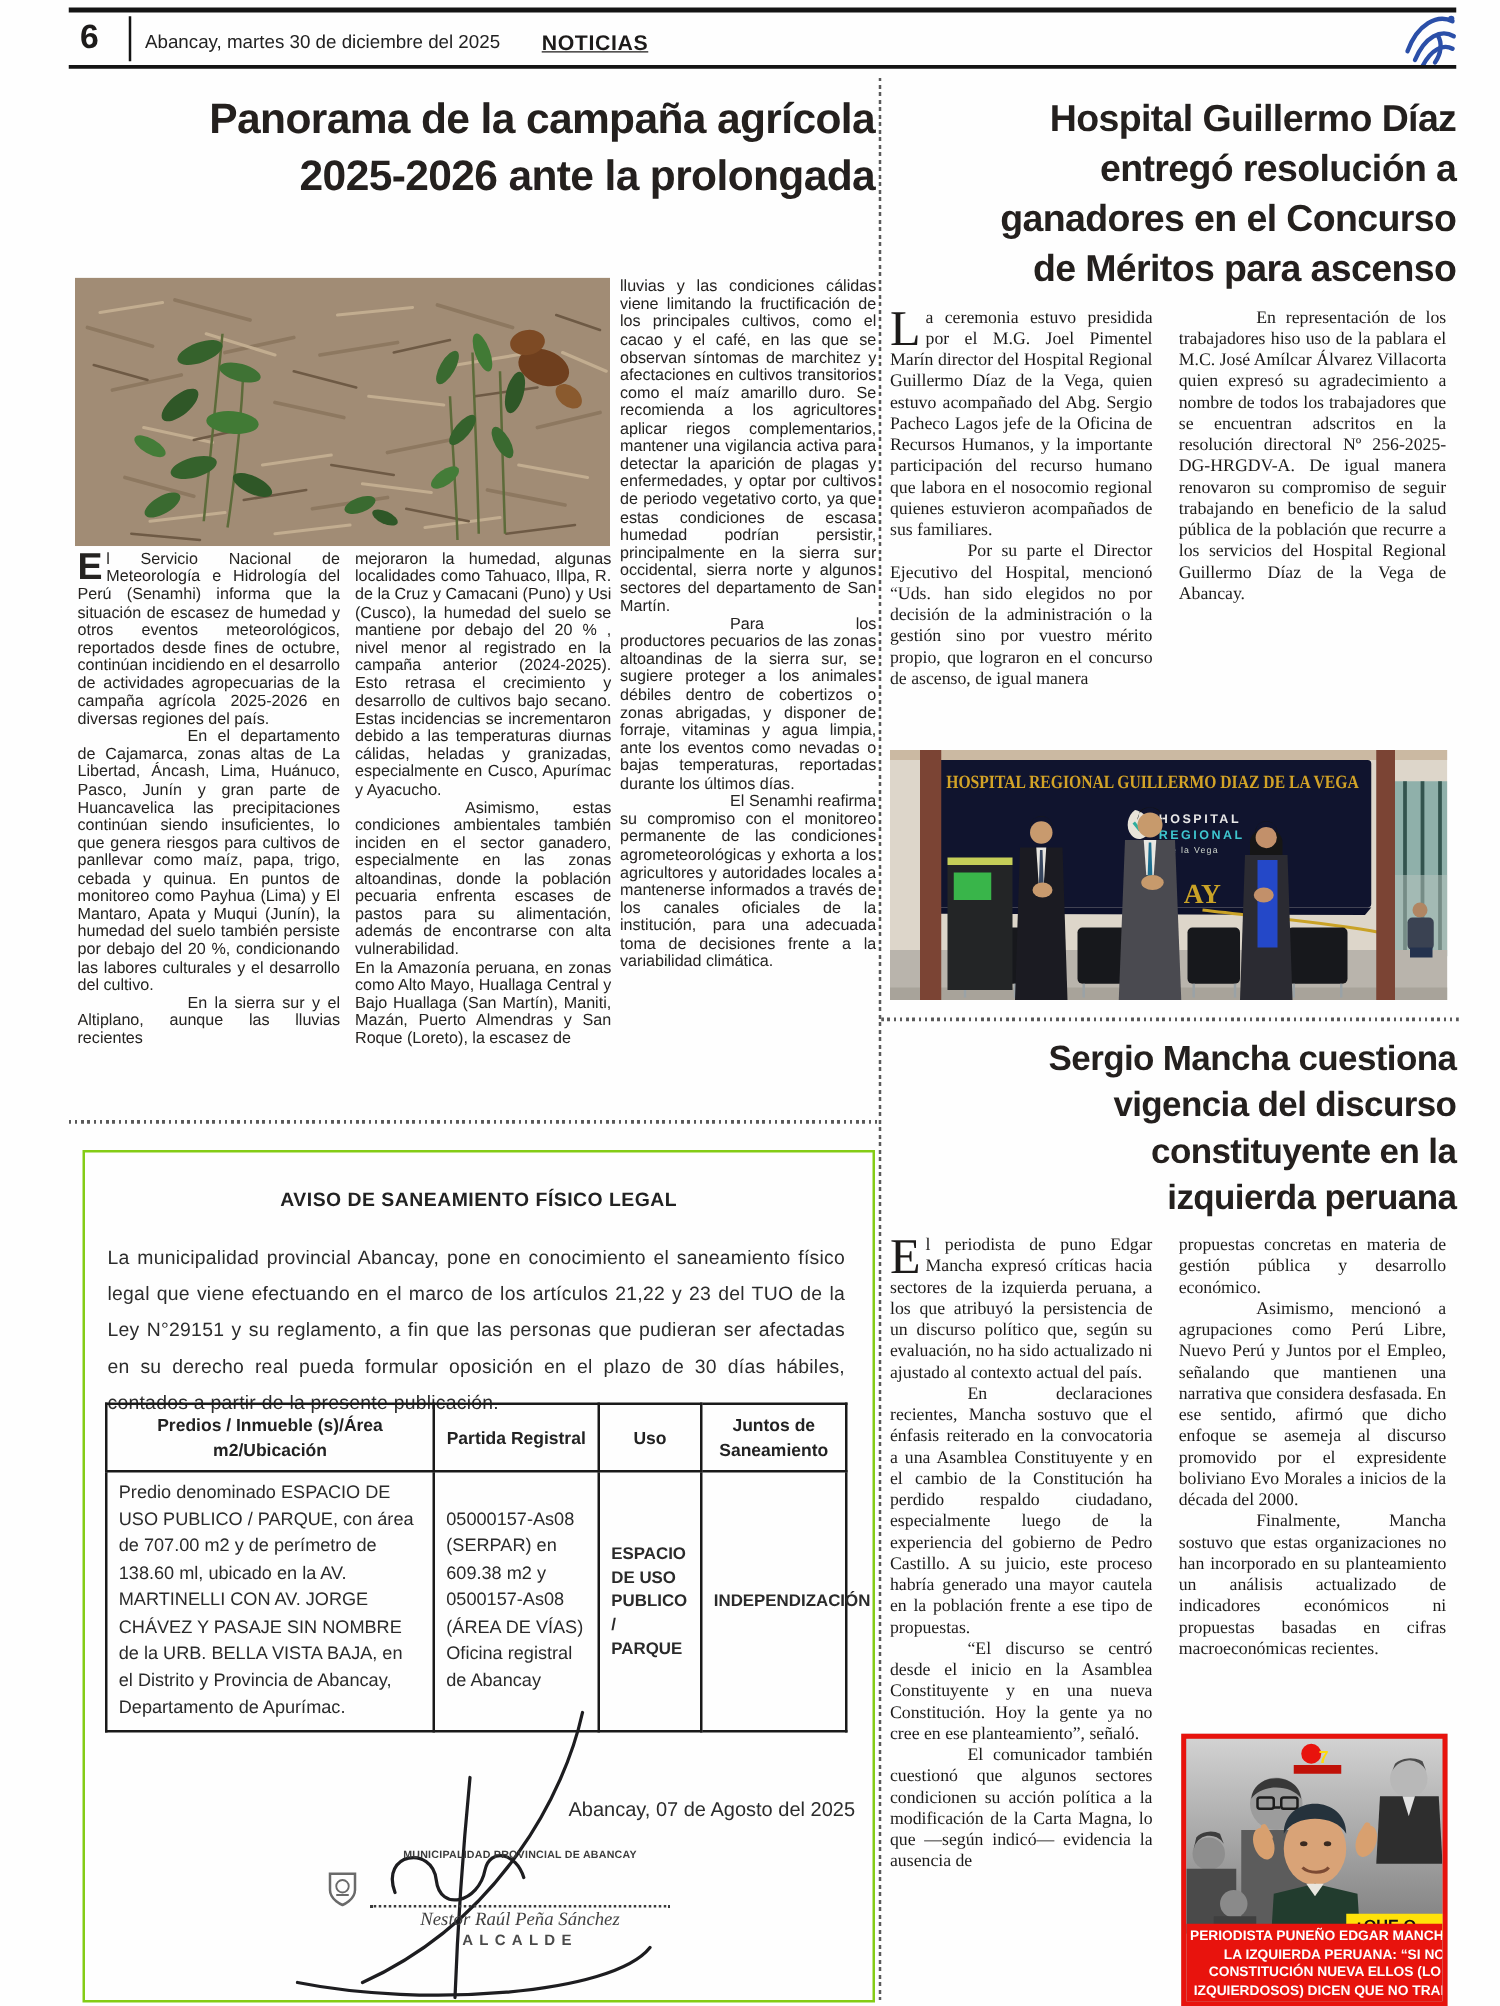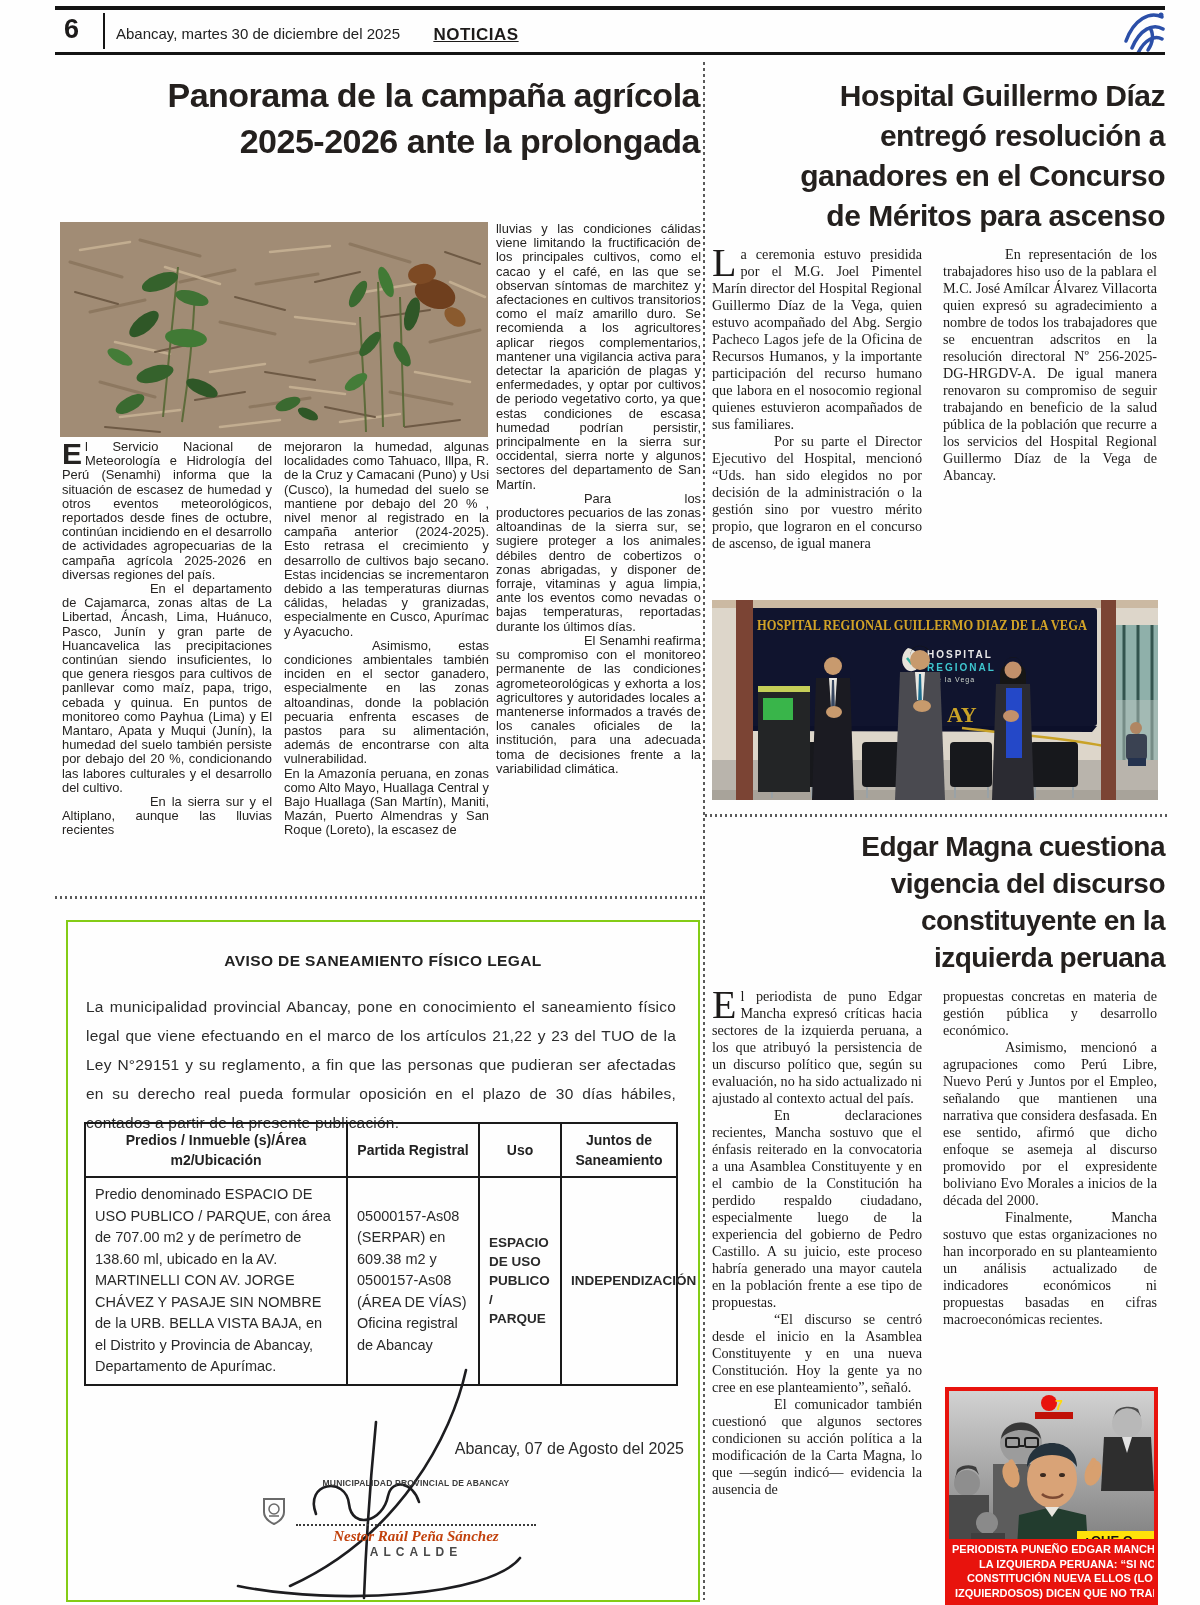--- a/index.html
+++ b/index.html
@@ -46,22 +46,22 @@
                 color:#2c2c2c; letter-spacing:0.2px; }
   .aviso table { border-collapse:collapse; table-layout:fixed; width:592px; }
   .aviso th, .aviso td { border:2px solid #1a1a1a; padding:6px 9px; }
   .aviso th { font-size:14px; line-height:20px; text-align:center; vertical-align:middle; color:#222; }
   .aviso td { font-size:14.5px; line-height:21.5px; vertical-align:middle; color:#2a2a2a; }
   .aviso td.b { font-weight:bold; font-size:13.5px; line-height:19px; }
   .aviso-date { font-size:16px; color:#2b2b2b; text-align:right; }
   .sig-block { text-align:center; color:#333; }
   .stamp-title { font-size:8.5px; font-weight:bold; letter-spacing:0.2px; color:#3c3c3c; white-space:nowrap; }
   .sig-dots { border-top:2px dotted #3a3a3a; margin-top:36px; }
-  .signer { font-family:"Liberation Serif", serif; font-weight:bold; font-style:italic;
-            font-size:15px; color:#c2410c; margin-top:2px; }
+  .signer { font-family:"Liberation Serif", serif; font-weight:normal; font-style:italic;
+            font-size:15px; color:#404040; margin-top:2px; }
   .role { font-size:12px; font-weight:bold; letter-spacing:5px; color:#4a4a4a; }
 
   
   .mphoto { border:4px solid #e8130d; background:#b9b9b9; overflow:hidden; }
   .mcap { position:absolute; left:0; right:0; bottom:0; height:62px; background:#e8130d;
           padding-top:3px; overflow:hidden; }
   .mcap div { color:#fff; font-weight:bold; font-size:11px; line-height:14.5px; white-space:nowrap; }
   .qtag { position:absolute; background:#ffe20a; color:#111; font-weight:bold; font-size:13px;
           padding:2px 0 2px 6px; white-space:nowrap; }
 </style>
@@ -241,21 +241,21 @@
       <rect x="24" y="0" width="17" height="200" fill="#7b4434"></rect>
       <rect x="389" y="0" width="15" height="200" fill="#7b4434"></rect>
 
       <circle cx="424" cy="128" r="6" fill="#b08663"></circle>
       <rect x="414" y="134" width="21" height="26" rx="4" fill="#3a4252"></rect>
       <rect x="416" y="158" width="18" height="8" fill="#24324e"></rect>
     </svg>
   </div>
 
   <div class="abs headline h-mancha" style="left:705px;top:828px;width:460px;">
-    <span>Edgar Magna cuestiona</span>
+    <span>Sergio Mancha cuestiona</span>
     <span>vigencia del discurso</span>
     <span>constituyente en la</span>
     <span>izquierda peruana</span>
   </div>
 
   <div class="abs col serifbody" style="left:712px;top:988px;width:210px;height:614px;">
     <p><span class="dc-serif">E</span><span>l periodista de puno Edgar Mancha expresó críticas hacia sectores de la izquierda peruana, a los que atribuyó la persistencia de un discurso político que, según su evaluación, no ha sido actualizado ni ajustado al contexto actual del país.</span></p>
     <p class="ind">En declaraciones recientes, Mancha sostuvo que el énfasis reiterado en la convocatoria a una Asamblea Constituyente y en el cambio de la Constitución ha perdido respaldo ciudadano, especialmente luego de la experiencia del gobierno de Pedro Castillo. A su juicio, este proceso habría generado una mayor cautela en la población frente a ese tipo de propuestas.</p>
     <p class="ind">“El discurso se centró desde el inicio en la Asamblea Constituyente y en una nueva Constitución. Hoy la gente ya no cree en ese planteamiento”, señaló.</p>
     <p class="ind">El comunicador también cuestionó que algunos sectores condicionen su acción política a la modificación de la Carta Magna, lo que —según indicó— evidencia la ausencia de</p>

